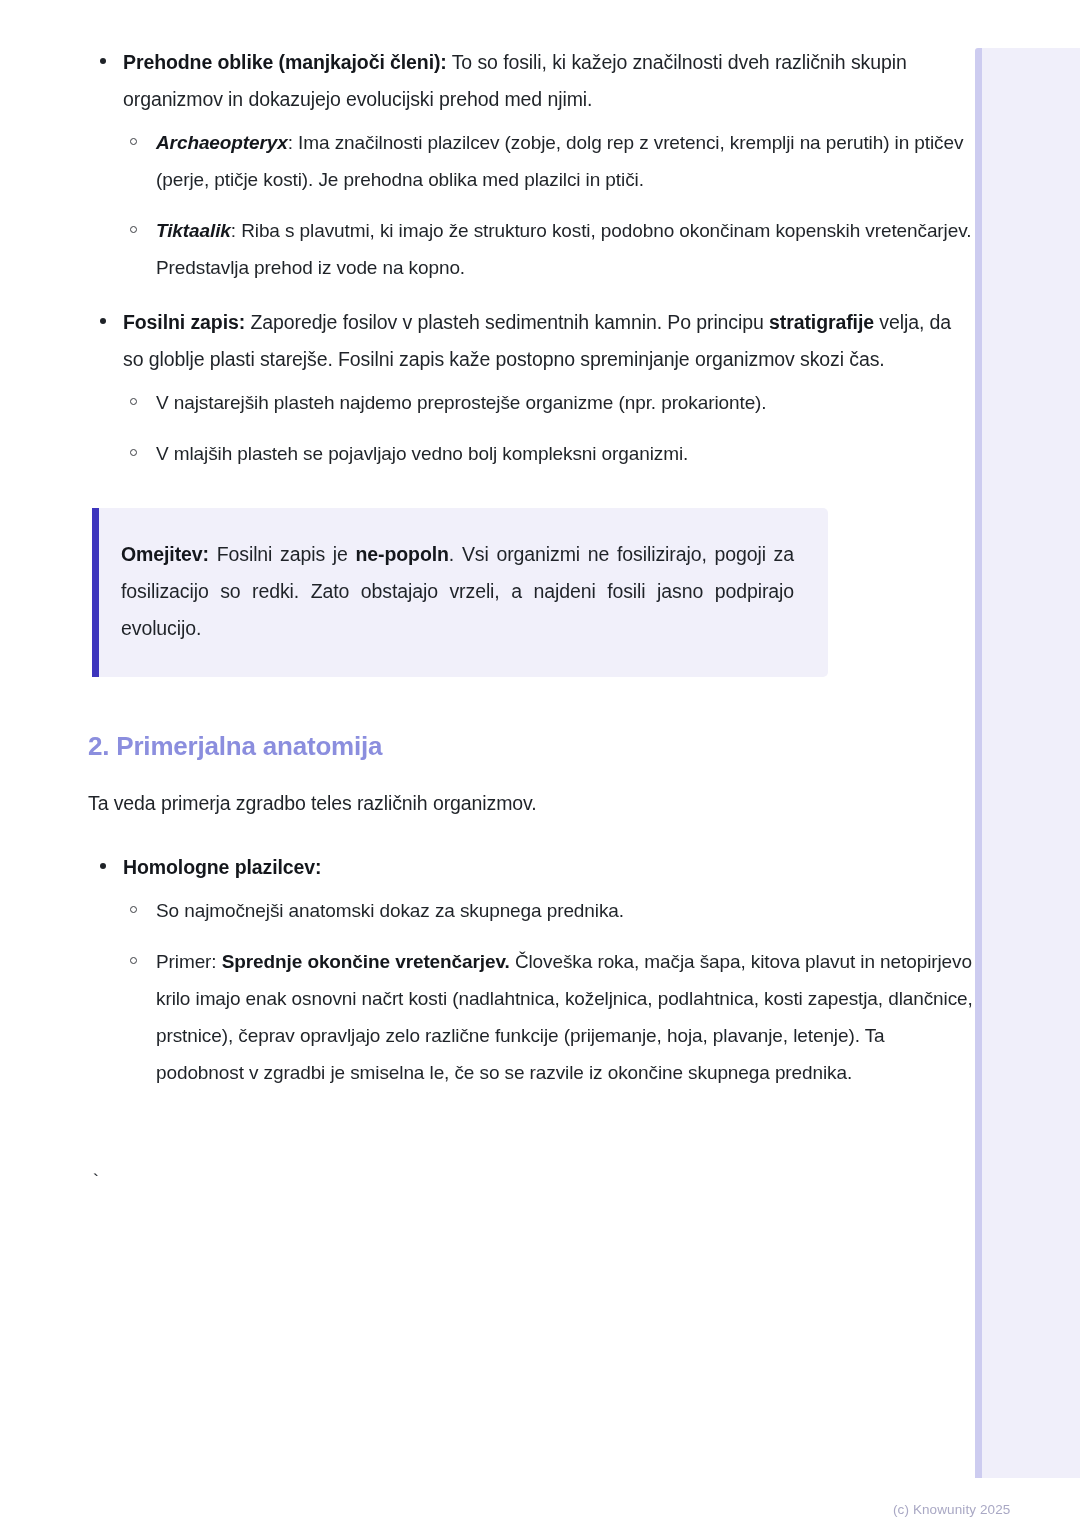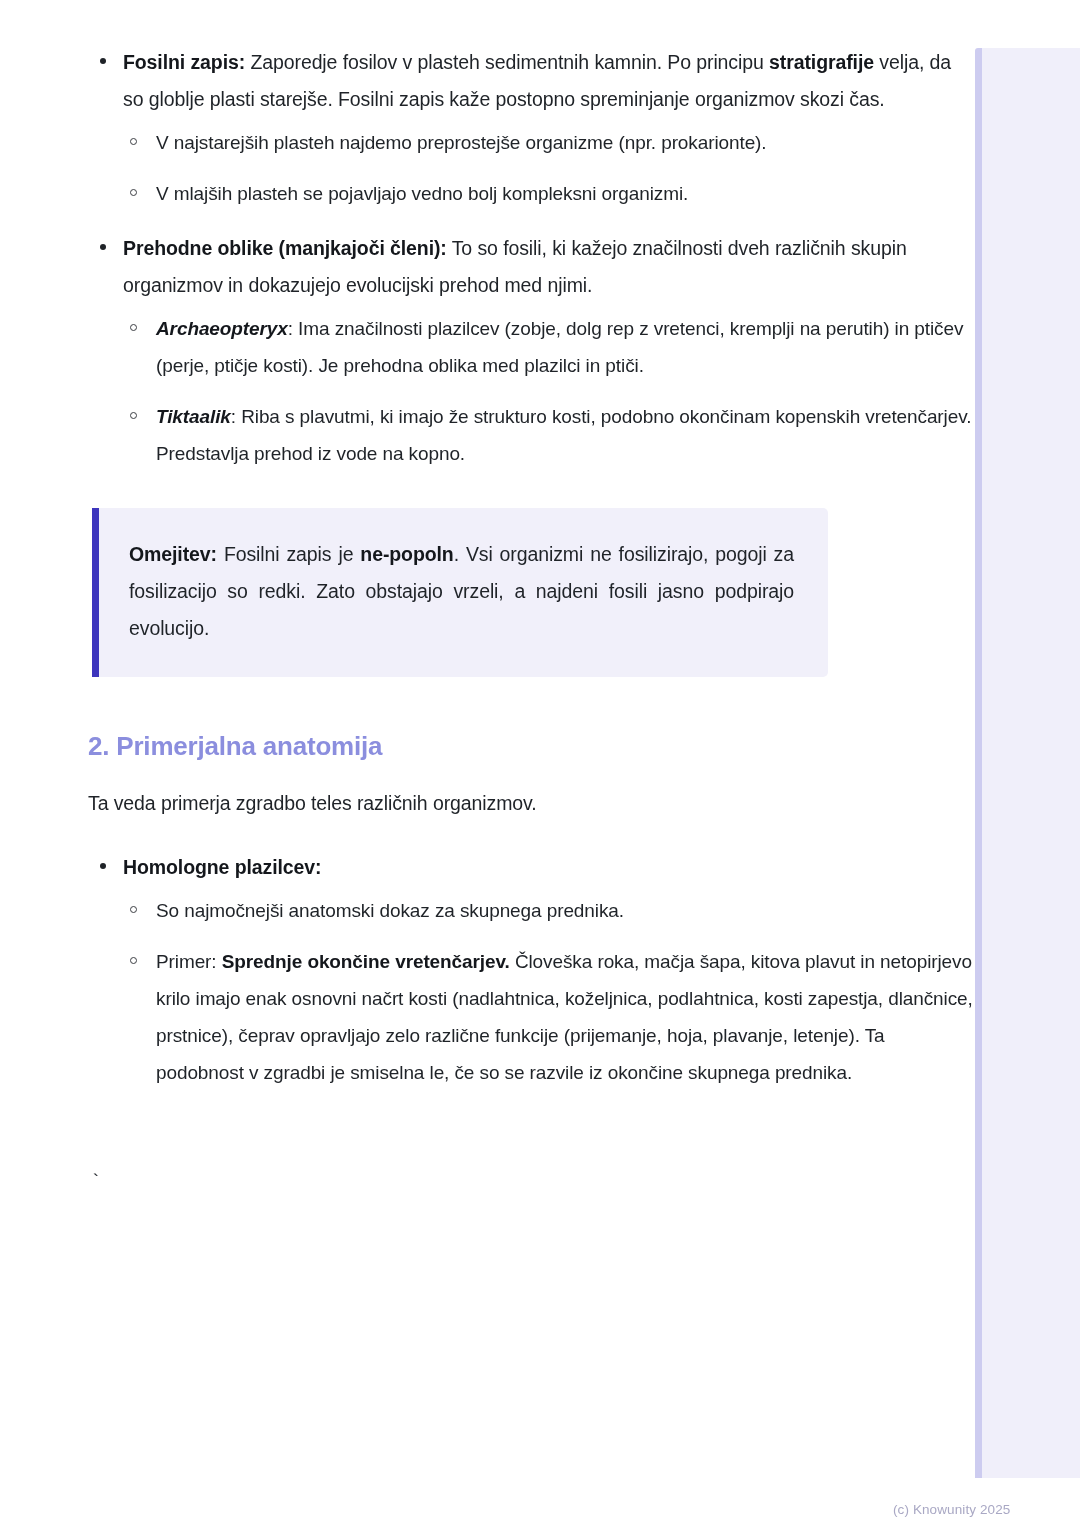--- a/index.html
+++ b/index.html
@@ -94,21 +94,21 @@
   i.sp { font-weight: 700; font-style: italic; color: #14171c; }
 
   
   #callout {
     margin: 36px 0 0 92px;
     width: 736px;
     box-sizing: border-box;
     background: #f1f0fa;
     border-left: 7px solid #3d35bd;
     border-radius: 0 5px 5px 0;
-    padding: 28px 34px 30px 30px;
+    padding: 28px 34px 30px 22px;
   }
   #callout p {
     margin: 0;
     font-size: 19.5px;
     line-height: 37px;
     text-align: justify;
     text-justify: inter-word;
     letter-spacing: -0.1px;
   }
 
@@ -157,46 +157,46 @@
 <body>
 
 <div id="side-panel"></div>
 
 <div id="doc">
 
   <ul class="lvl1" id="list1">
 
     <li class="l1">
       <span class="bullet1"></span>
-      <strong>Fosilni zapis:</strong><span> Zaporedje fosilov v plasteh sedimentnih kamnin. Po principu </span><strong>stratigrafije</strong><span> velja, da so globlje plasti starejše. Fosilni zapis kaže postopno spreminjanje organizmov skozi čas.</span>
+      <strong>Prehodne oblike (manjkajoči členi):</strong><span> To so fosili, ki kažejo značilnosti dveh različnih skupin organizmov in dokazujejo evolucijski prehod med njimi.</span>
 
       <ul class="lvl2">
         <li class="l2">
           <span class="bullet2"></span>
-          <span>V najstarejših plasteh najdemo preprostejše organizme (npr. prokarionte).</span>
-        </li>
-        <li class="l2">
-          <span class="bullet2"></span>
-          <span>V mlajših plasteh se pojavljajo vedno bolj kompleksni organizmi.</span>
+          <i class="sp">Archaeopteryx</i><span>: Ima značilnosti plazilcev (zobje, dolg rep z vretenci, kremplji na perutih) in ptičev (perje, ptičje kosti). Je prehodna oblika med plazilci in ptiči.</span>
+        </li>
+        <li class="l2">
+          <span class="bullet2"></span>
+          <i class="sp">Tiktaalik</i><span>: Riba s plavutmi, ki imajo že strukturo kosti, podobno okončinam kopenskih vretenčarjev. Predstavlja prehod iz vode na kopno.</span>
         </li>
       </ul>
     </li>
 
     <li class="l1">
       <span class="bullet1"></span>
-      <strong>Prehodne oblike (manjkajoči členi):</strong><span> To so fosili, ki kažejo značilnosti dveh različnih skupin organizmov in dokazujejo evolucijski prehod med njimi.</span>
+      <strong>Fosilni zapis:</strong><span> Zaporedje fosilov v plasteh sedimentnih kamnin. Po principu </span><strong>stratigrafije</strong><span> velja, da so globlje plasti starejše. Fosilni zapis kaže postopno spreminjanje organizmov skozi čas.</span>
 
       <ul class="lvl2">
         <li class="l2">
           <span class="bullet2"></span>
-          <i class="sp">Archaeopteryx</i><span>: Ima značilnosti plazilcev (zobje, dolg rep z vretenci, kremplji na perutih) in ptičev (perje, ptičje kosti). Je prehodna oblika med plazilci in ptiči.</span>
-        </li>
-        <li class="l2">
-          <span class="bullet2"></span>
-          <i class="sp">Tiktaalik</i><span>: Riba s plavutmi, ki imajo že strukturo kosti, podobno okončinam kopenskih vretenčarjev. Predstavlja prehod iz vode na kopno.</span>
+          <span>V najstarejših plasteh najdemo preprostejše organizme (npr. prokarionte).</span>
+        </li>
+        <li class="l2">
+          <span class="bullet2"></span>
+          <span>V mlajših plasteh se pojavljajo vedno bolj kompleksni organizmi.</span>
         </li>
       </ul>
     </li>
 
   </ul>
 
   <div id="callout">
     <p><strong>Omejitev:</strong><span> Fosilni zapis je </span><strong>ne-popoln</strong><span>. Vsi organizmi ne fosilizirajo, pogoji za fosilizacijo so redki. Zato obstajajo vrzeli, a najdeni fosili jasno podpirajo evolucijo.</span></p>
   </div>
 

